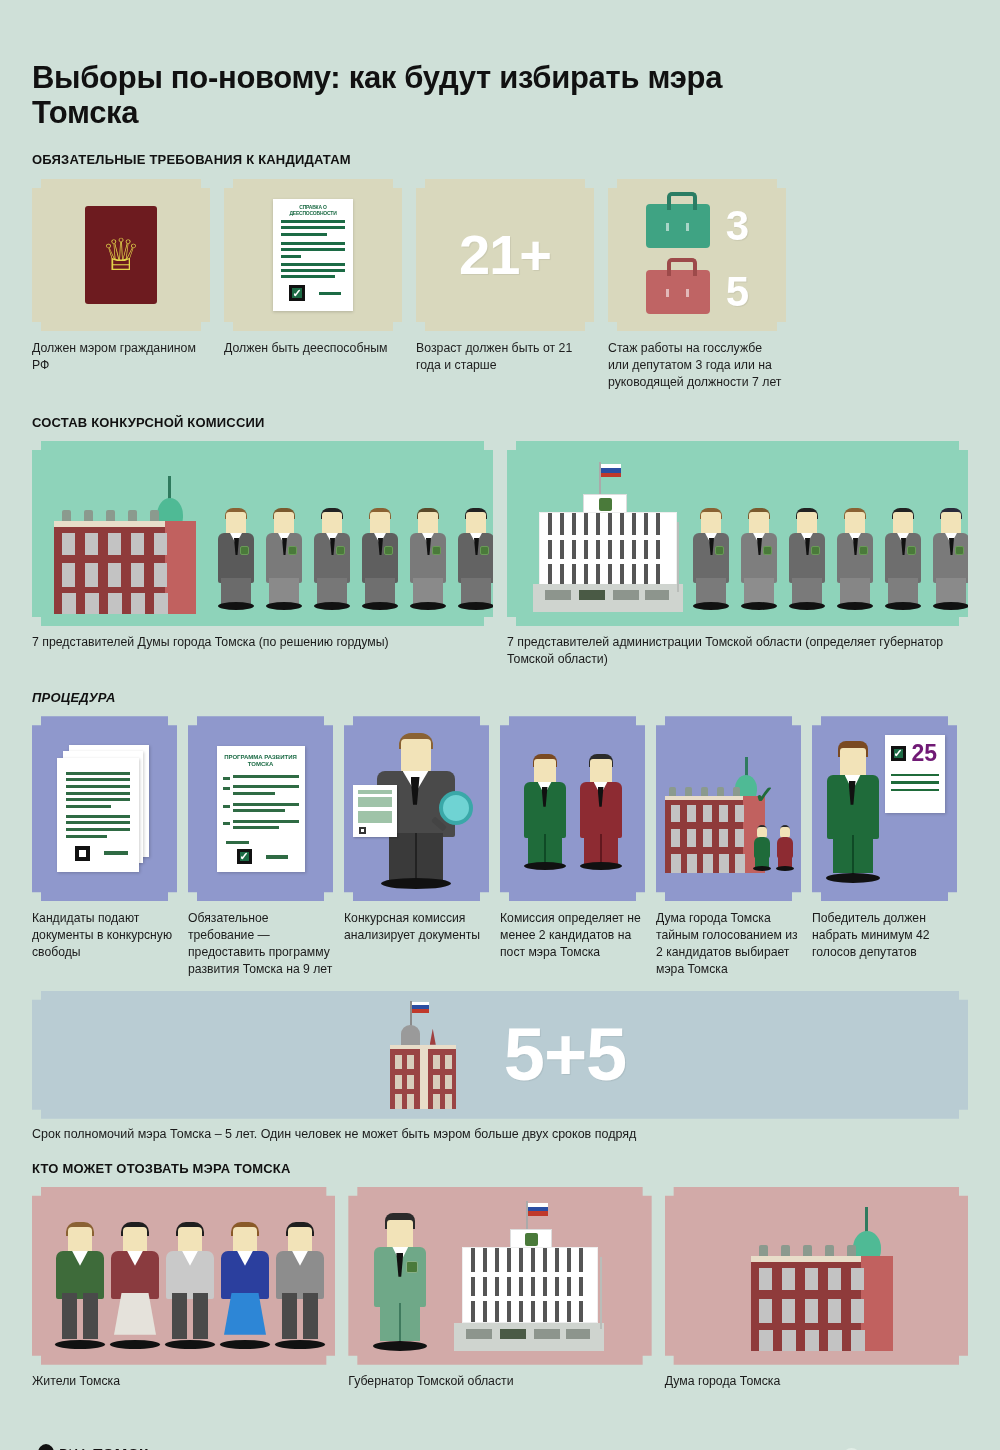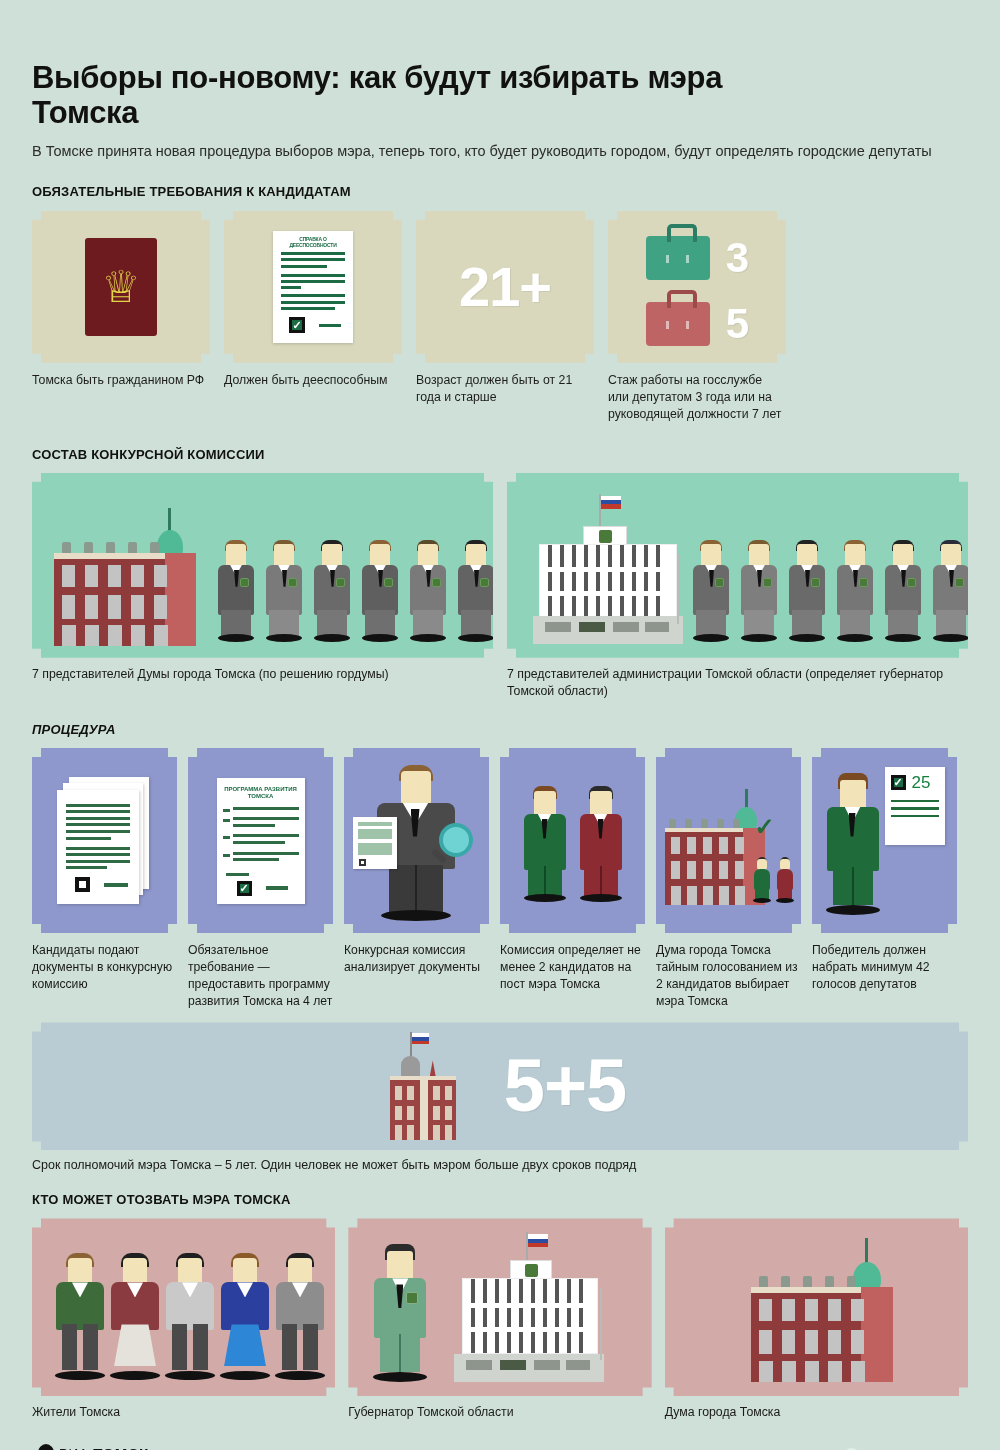--- a/index.html
+++ b/index.html
@@ -161,33 +161,32 @@
   .logo-light { position:absolute; right:34px; top:24px; color:#e3efe8; opacity:.92; font-size:17px; }
   .logo-light .mark { background:#e3efe8; width:19px; height:21px; }
   .logo-light .l1 { font-size:15px; }
 </style>
 </head>
 <body>
 
 <div class="page">
 
   <h1 class="title">Выборы по-новому: как будут избирать мэра Томска</h1>
-  <p class="subtitle">В Томске принята новая процедура выборов мэра, теперь того, кто будет руководить городом, будут определять городские депутаты</p>
 
   <div class="sec-head" style="margin-top:22px;">ОБЯЗАТЕЛЬНЫЕ ТРЕБОВАНИЯ К КАНДИДАТАМ</div>
 
   <div class="req-row">
 
     <div class="req-col">
       <div class="req-card notch">
         <div class="passport">
           <span class="eagle">♕</span>
         </div>
       </div>
-      <div class="req-cap">Томска быть гражданином РФ</div>
+      <div class="req-cap">Должен мэром гражданином РФ</div>
     </div>
 
     <div class="req-col">
       <div class="req-card notch">
         <div class="doc" style="width:80px;height:112px;">
           <div class="doc-t">СПРАВКА О ДЕЕСПОСОБНОСТИ</div>
           <div class="ln"></div>
           <div class="ln"></div>
           <div class="ln" style="margin-right:26px;"></div>
           <div class="ln" style="margin-top:6px;"></div>
@@ -463,21 +462,21 @@
               <div class="gl"></div>
               <div class="gl"></div>
             <div class="gl" style="margin-right:32px;"></div>
             <div style="display:flex;align-items:center;gap:14px;margin:8px 0 0 18px;">
               <div style="width:15px;height:15px;border:4px solid #111;"></div>
               <div style="height:4px;width:24px;background:#2f6b44;"></div>
             </div>
           </div>
         </div>
       </div>
-      <div class="proc-cap">Кандидаты подают документы в конкурсную комиссию</div>
+      <div class="proc-cap">Кандидаты подают документы в конкурсную свободы</div>
     </div>
 
     <div class="proc-col">
       <div class="proc-card notch">
         <div class="paper" style="width:88px;height:126px;">
           <div style="font-size:6px;font-weight:bold;color:#1c6b45;text-align:center;padding:8px 5px 6px;line-height:1.25;">ПРОГРАММА РАЗВИТИЯ ТОМСКА</div>
           <div style="display:flex;gap:3px;padding-left:6px;align-items:flex-start;">
             <div style="width:7px;height:3px;background:#2f6b44;margin-top:2px;"></div>
             <div style="flex:1;padding-right:6px;">
               <div class="gl" style="margin:0 0 3.6px;"></div>
@@ -504,21 +503,21 @@
               <div class="gl" style="margin:0 20px 3.6px 0;"></div>
             </div>
           </div>
           <div class="gl" style="margin:8px 56px 0 9px;"></div>
           <div style="display:flex;align-items:center;gap:14px;margin:5px 0 0 20px;">
             <div class="chk" style="width:15px;height:15px;">✓</div>
             <div style="height:4px;width:22px;background:#2f6b44;"></div>
           </div>
         </div>
       </div>
-      <div class="proc-cap">Обязательное требование — предоставить программу развития Томска на 4 лет</div>
+      <div class="proc-cap">Обязательное требование — предоставить программу развития Томска на 9 лет</div>
     </div>
 
     <div class="proc-col">
       <div class="proc-card notch">
         <div style="position:relative;width:132px;height:160px;">
           <div style="position:absolute;left:48px;top:4px;width:34px;height:16px;background:#8a6233;border-radius:12px 12px 0 0;"></div>
           <div style="position:absolute;left:50px;top:10px;width:30px;height:34px;background:#f2e3b8;border-radius:4px;"></div>
           <div style="position:absolute;left:26px;top:42px;width:78px;height:66px;background:#4a4a4a;border-radius:8px 8px 2px 2px;"></div>
           <div style="position:absolute;left:52px;top:42px;width:26px;height:22px;background:#fff;clip-path:polygon(0 0,100% 0,50% 100%);"></div>
           <div style="position:absolute;left:60px;top:48px;width:9px;height:28px;background:#111;clip-path:polygon(0 0,100% 0,72% 100%,28% 100%);"></div>
@@ -630,21 +629,21 @@
             <div class="p-body" style="left:2px;top:40px;width:52px;height:64px;background:#1f6b3a;"></div>
             <div class="p-collar" style="left:20px;top:40px;width:16px;height:16px;"></div>
             <div class="p-tie" style="left:24px;top:46px;width:7px;height:24px;"></div>
             <div class="p-legs" style="left:8px;top:100px;width:40px;height:38px;background:#1f6b3a;"></div>
             <div style="position:absolute;left:27px;top:100px;width:2px;height:38px;background:#0f4a26;"></div>
             <div class="p-shoe" style="left:1px;width:54px;height:10px;"></div>
           </div>
           <div class="paper" style="width:60px;height:78px;padding:7px 6px;">
             <div style="display:flex;align-items:center;gap:6px;">
               <div class="chk" style="width:15px;height:15px;">✓</div>
-              <div style="font-size:17px;font-weight:normal;color:#15803d;line-height:1;">25</div>
+              <div style="font-size:23px;font-weight:bold;color:#701a75;line-height:1;">25</div>
             </div>
             <div style="height:2.5px;background:#1f6b3a;margin:9px 0 5px;"></div>
             <div style="height:2.5px;background:#1f6b3a;margin:0 0 5px;"></div>
             <div style="height:2.5px;background:#1f6b3a;"></div>
           </div>
         </div>
       </div>
       <div class="proc-cap">Победитель должен набрать минимум 42 голосов депутатов</div>
     </div>
   </div>

